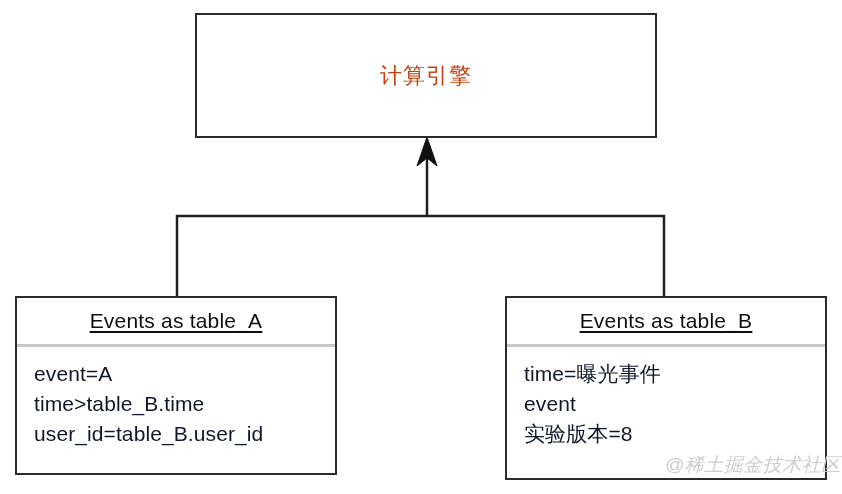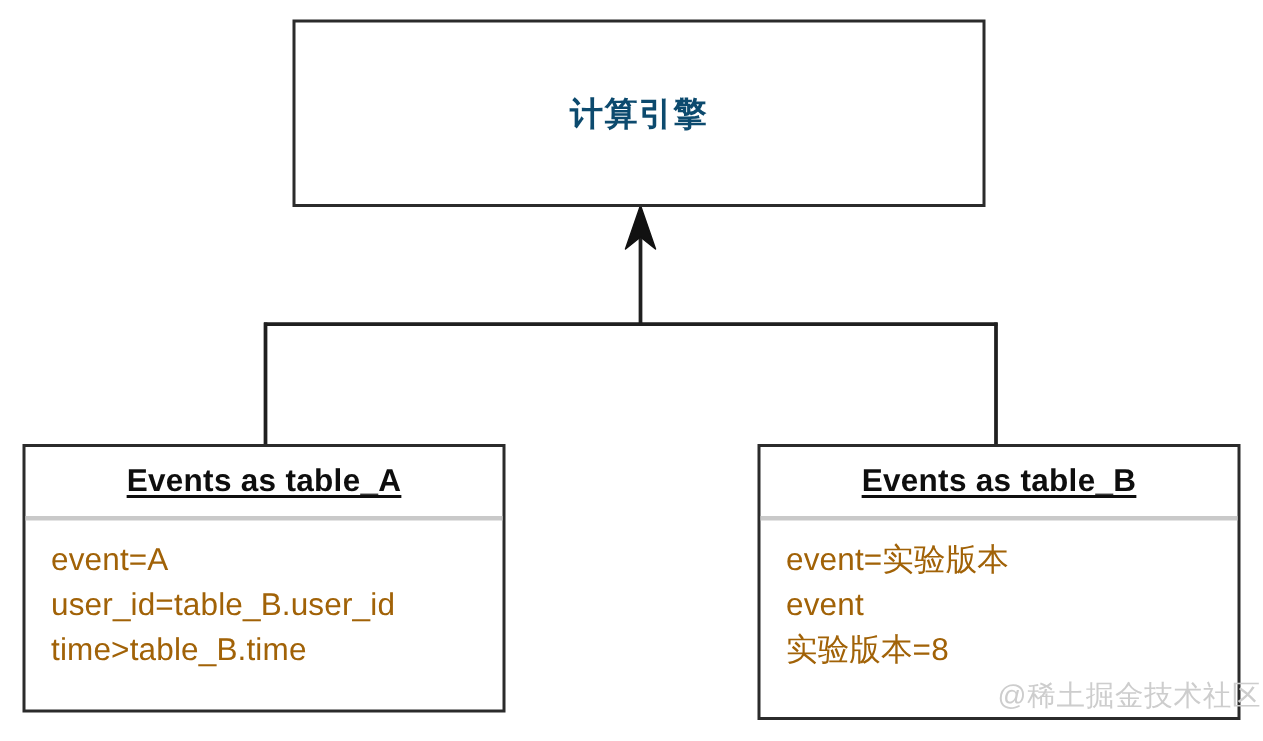--- a/index.html
+++ b/index.html
@@ -42,23 +42,23 @@
     left: 195px;
     top: 13px;
     width: 462px;
     height: 125px;
     display: flex;
     align-items: center;
     justify-content: center;
   }
   .engine-label {
     font-size: 22px;
-    font-weight: 700;
+    font-weight: 400;
     letter-spacing: 1px;
-    color: #0c4a6e;
+    color: #c2410c;
     line-height: 1;
     text-align: center;
   }
 
   
   .table-box {
     display: flex;
     flex-direction: column;
   }
   #table-a-box {
@@ -77,51 +77,52 @@
   .table-header {
     height: 46px;
     flex: 0 0 auto;
     display: flex;
     align-items: center;
     justify-content: center;
     border-bottom: 3px solid #c9c9c9;
   }
   .table-header-text {
     font-size: 21px;
-    font-weight: bold;
+    font-weight: normal;
     text-decoration: underline;
     text-underline-offset: 3px;
     color: #0e0e0e;
     letter-spacing: 0.2px;
     white-space: nowrap;
   }
 
   .table-body {
     flex: 1 1 auto;
     padding: 12px 0 0 17px;
     box-sizing: border-box;
   }
   .field-line {
     font-size: 21px;
     line-height: 30px;
-    color: #a16207;
+    color: #0f172a;
     white-space: nowrap;
     letter-spacing: 0.1px;
   }
 
   
   #watermark {
     position: absolute;
     left: 665px;
     top: 452px;
     font-size: 19px;
     line-height: 26px;
     color: #cdcdcd;
     white-space: nowrap;
     letter-spacing: 0.5px;
+    font-style: italic;
   }
 </style>
 </head>
 <body>
 
 <div id="canvas">
 
   <svg id="connectors" viewBox="0 0 842 494" width="842" height="494">
 
     <line x1="176" y1="216" x2="665" y2="216" stroke="#1f1f1f" stroke-width="2.5"></line>
@@ -138,31 +139,31 @@
   <div class="node-box" id="engine-box">
     <span class="engine-label">计算引擎</span>
   </div>
 
   <div class="node-box table-box" id="table-a-box">
     <div class="table-header">
       <span class="table-header-text">Events as table_A</span>
     </div>
     <div class="table-body">
       <div class="field-line">event=A</div>
+      <div class="field-line">time&gt;table_B.time</div>
       <div class="field-line">user_id=table_B.user_id</div>
-      <div class="field-line">time&gt;table_B.time</div>
     </div>
   </div>
 
   <div class="node-box table-box" id="table-b-box">
     <div class="table-header">
       <span class="table-header-text">Events as table_B</span>
     </div>
     <div class="table-body">
-      <div class="field-line">event=实验版本</div>
+      <div class="field-line">time=曝光事件</div>
       <div class="field-line">event</div>
       <div class="field-line">实验版本=8</div>
     </div>
   </div>
 
   <div id="watermark">@稀土掘金技术社区</div>
 
 </div>
 
 </body></html>

